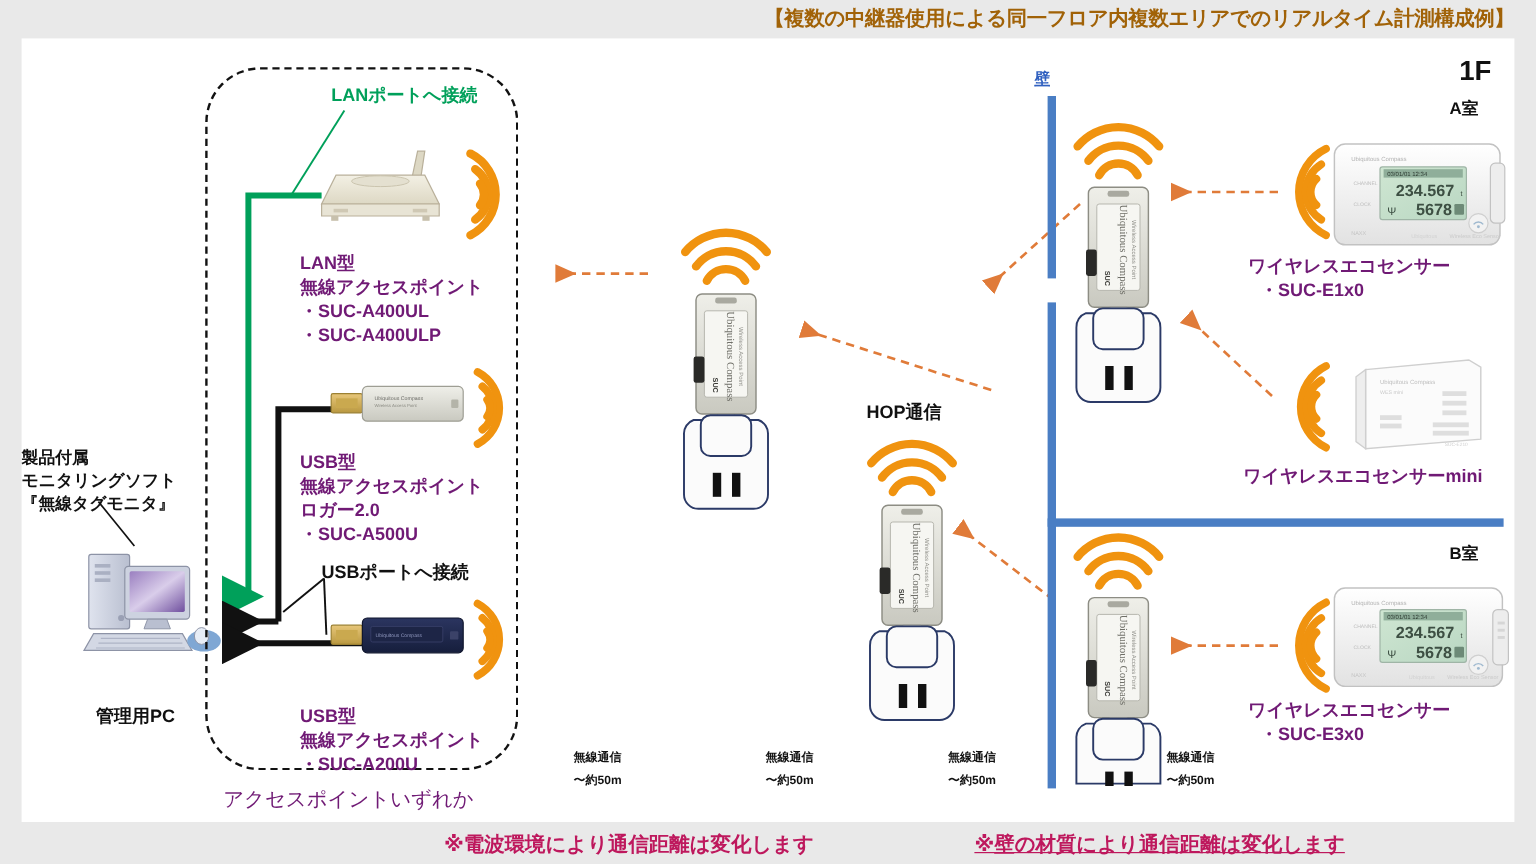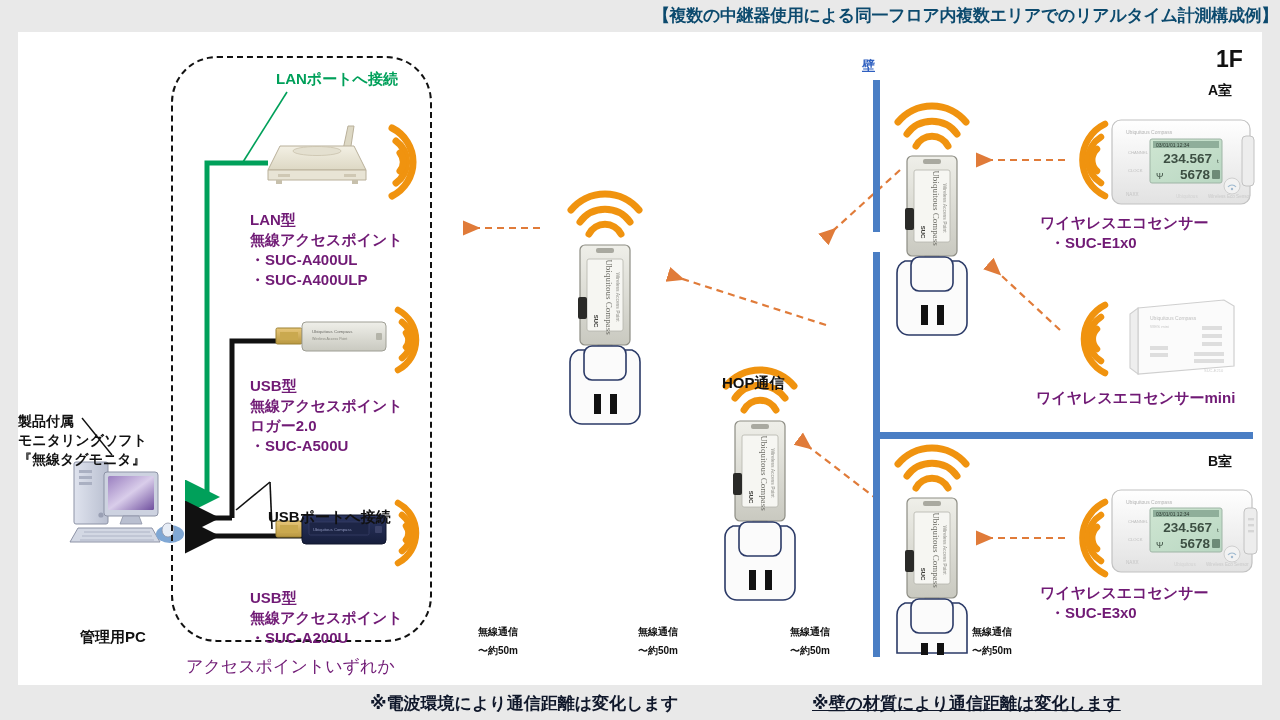--- a/index.html
+++ b/index.html
@@ -6,22 +6,22 @@
   body{
     width:1280px;height:720px;
     background:#e9e9e9;
     font-family:"Liberation Sans","DejaVu Sans",sans-serif;
     overflow:hidden;
   }
   #root{position:relative;width:1280px;height:720px;}
 
   
   .title{
-    position:absolute; top:4px; right:2px;
-    font-size:17px; font-weight:bold; color:#0c4a6e;
+    position:absolute; top:4px; right:18px;
+    font-size:17px; font-weight:bold; color:#a16207;
     letter-spacing:-0.3px; white-space:nowrap;
   }
 
   
   .sheet{
     position:absolute; left:18px; top:32px;
     width:1244px; height:653px;
     background:#ffffff;
   }
 
@@ -34,23 +34,23 @@
   }
   .ap-group-label{
     position:absolute; left:186px; top:655px;
     font-size:17px; font-weight:normal; color:#701a75;
     white-space:nowrap;
   }
 
   
   .txt{position:absolute;white-space:nowrap;}
   .cyan{color:#701a75;font-weight:bold;font-size:15px;line-height:20px;}
-  .blackb{color:#111;font-weight:bold;margin-top:40px;}
+  .blackb{color:#111;font-weight:bold;}
   .greenb{color:#00a05a;font-weight:bold;font-size:15px;}
-  .footnote{color:#0f172a;font-weight:bold;font-size:17px;}
+  .footnote{color:#be185d;font-weight:bold;font-size:17px;}
   .dist{color:#111;font-weight:bold;font-size:10px;line-height:19px;text-align:center;}
 
   
   .wall-v{position:absolute;background:#4a7ec4;}
   .wall-h{position:absolute;background:#4a7ec4;}
   .wall-label{position:absolute;color:#3060c0;font-size:13px;font-weight:bold;
                text-decoration:underline;}
 
   
   .floor{position:absolute;font-size:23px;font-weight:bold;color:#111;}

